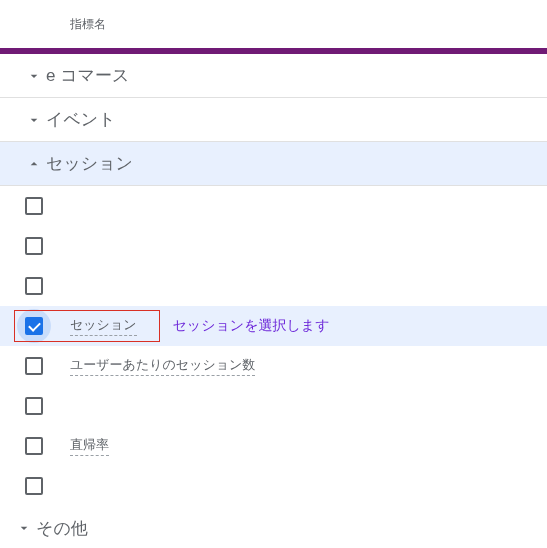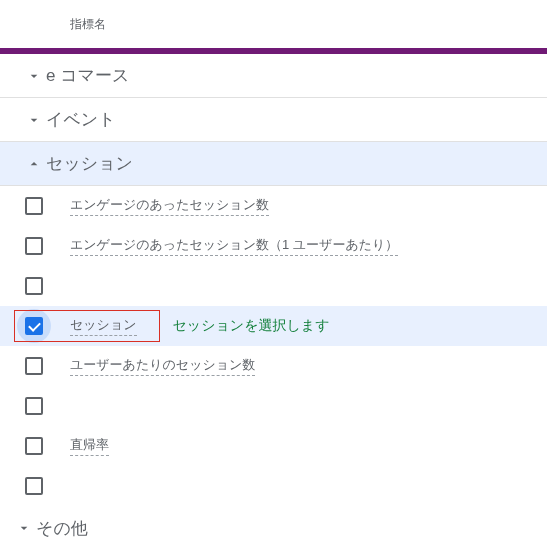--- a/index.html
+++ b/index.html
@@ -13,21 +13,21 @@
     .cat-label { font-size: 17px; color: #5f6368; }
     .metric-row { display: flex; align-items: center; height: 40px; padding-left: 22px; position: relative; }
     .metric-row.checked { background: #e8f0fe; }
     .checkbox-wrap { width: 24px; display: flex; justify-content: center; align-items: center; position: relative; }
     .checkbox { width: 18px; height: 18px; border: 2px solid #5f6368; border-radius: 2px; display: flex; align-items: center; justify-content: center; background: #fff; }
     .checkbox.checked { background: #1a73e8; border-color: #1a73e8; }
     .checkbox.checked::after { content: ""; width: 5px; height: 9px; border: solid #fff; border-width: 0 2px 2px 0; transform: rotate(45deg); margin-top: -2px; }
     .ripple { position: absolute; width: 34px; height: 34px; border-radius: 50%; background: rgba(26,115,232,0.15); left: 50%; top: 50%; transform: translate(-50%, -50%); }
     .metric-label { margin-left: 24px; font-size: 13px; color: #5f6368; border-bottom: 1px dashed #9aa0a6; padding-bottom: 1px; }
     .highlight-box { position: absolute; border: 1.5px solid #d93025; pointer-events: none; }
-    .annotation { color: #15803d; font-size: 14px; margin-left: 36px; }
+    .annotation { color: #6d28d9; font-size: 14px; margin-left: 36px; }
   </style>
 </head>
 <body>
 
 <div class="header-row">
   <span class="header-label">指標名</span>
 </div>
 
 <div class="category-row">
   <span class="chevron">
@@ -53,27 +53,25 @@
         <path d="M7 14l5-5 5 5z"></path>
       </svg>
   </span>
   <span class="cat-label">セッション</span>
 </div>
 
 <div class="metric-row">
   <span class="checkbox-wrap">
       <span class="checkbox"></span>
     </span>
-  <span class="metric-label">エンゲージのあったセッション数</span>
 </div>
 <div class="metric-row">
   <span class="checkbox-wrap">
       <span class="checkbox"></span>
     </span>
-  <span class="metric-label">エンゲージのあったセッション数（1 ユーザーあたり）</span>
 </div>
 <div class="metric-row">
   <span class="checkbox-wrap">
       <span class="checkbox"></span>
     </span>
 </div>
 <div class="metric-row checked" style="position:relative;">
   <span class="checkbox-wrap">
     <span class="ripple"></span>
     <span class="checkbox checked"></span>

